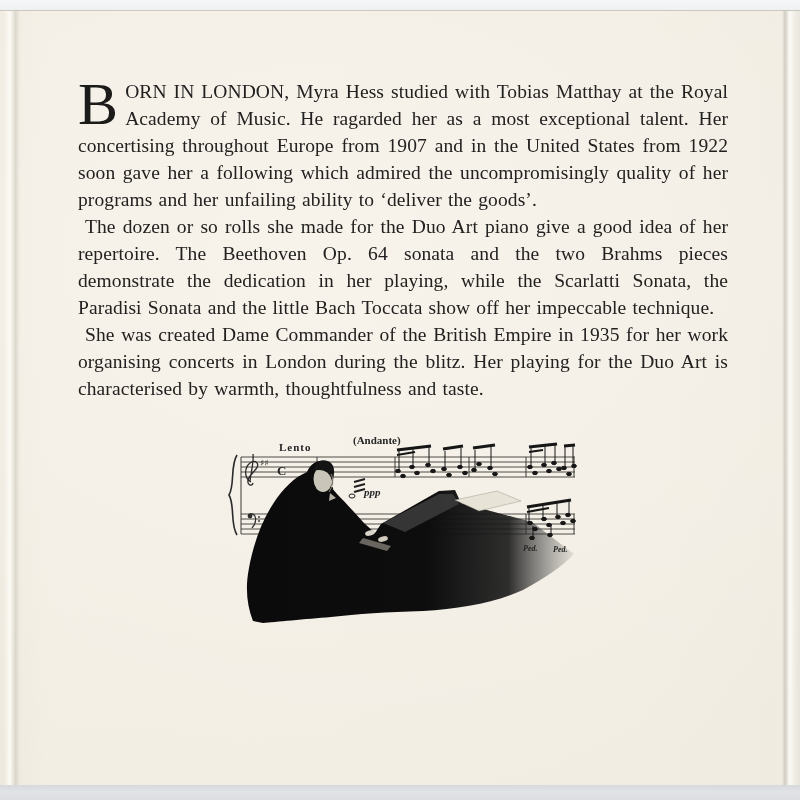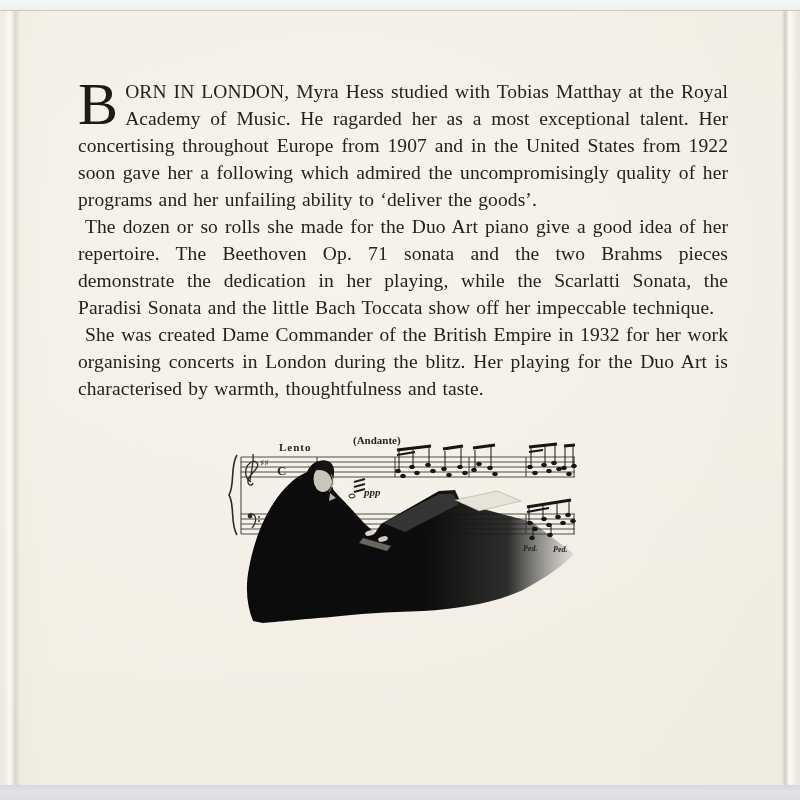--- a/index.html
+++ b/index.html
@@ -83,22 +83,22 @@
   <div class="scanner-top"></div>
 
   <div class="page">
     <div class="crease-left"></div>
     <div class="fold-right"></div>
 
     <div class="text-block">
       <p class="para">
         <span class="dropcap">B</span><span>ORN IN LONDON, Myra Hess studied with Tobias Matthay at the Royal Academy of Music. He ragarded her as a most exceptional talent. Her concertising throughout Europe from 1907 and in the United States from 1922 soon gave her a following which admired the uncompromisingly quality of her programs and her unfailing ability to ‘deliver the goods’.</span>
       </p>
-      <p class="para indent">The dozen or so rolls she made for the Duo Art piano give a good idea of her repertoire. The Beethoven Op. 71 sonata and the two Brahms pieces demonstrate the dedication in her playing, while the Scarlatti Sonata, the Paradisi Sonata and the little Bach Toccata show off her impeccable technique.</p>
-      <p class="para indent">She was created Dame Commander of the British Empire in 1932 for her work organising concerts in London during the blitz. Her playing for the Duo Art is characterised by warmth, thoughtfulness and taste.</p>
+      <p class="para indent">The dozen or so rolls she made for the Duo Art piano give a good idea of her repertoire. The Beethoven Op. 64 sonata and the two Brahms pieces demonstrate the dedication in her playing, while the Scarlatti Sonata, the Paradisi Sonata and the little Bach Toccata show off her impeccable technique.</p>
+      <p class="para indent">She was created Dame Commander of the British Empire in 1935 for her work organising concerts in London during the blitz. Her playing for the Duo Art is characterised by warmth, thoughtfulness and taste.</p>
     </div>
 
     <div class="illustration">
       <svg viewBox="0 0 350 205" width="350" height="205">
         <defs>
           <linearGradient id="pianoFade" x1="0" y1="0" x2="1" y2="0">
             <stop offset="0" stop-color="#0b0b0b"></stop>
             <stop offset="0.55" stop-color="#0d0d0d"></stop>
             <stop offset="0.8" stop-color="#1d1d1d" stop-opacity="0.92"></stop>
             <stop offset="1" stop-color="#5a5a5a" stop-opacity="0.12"></stop>

